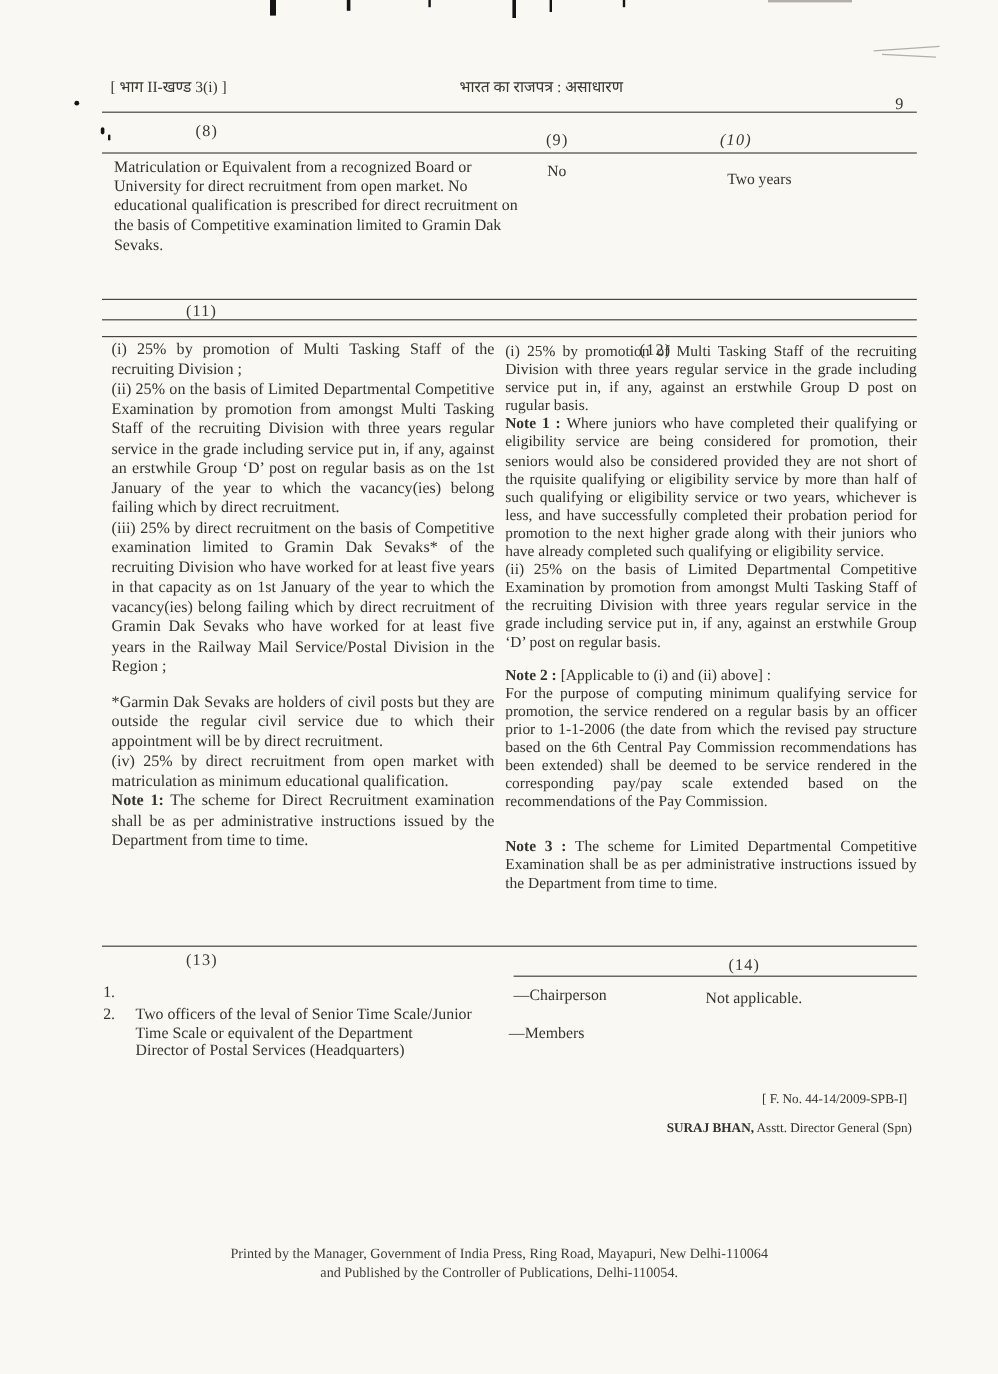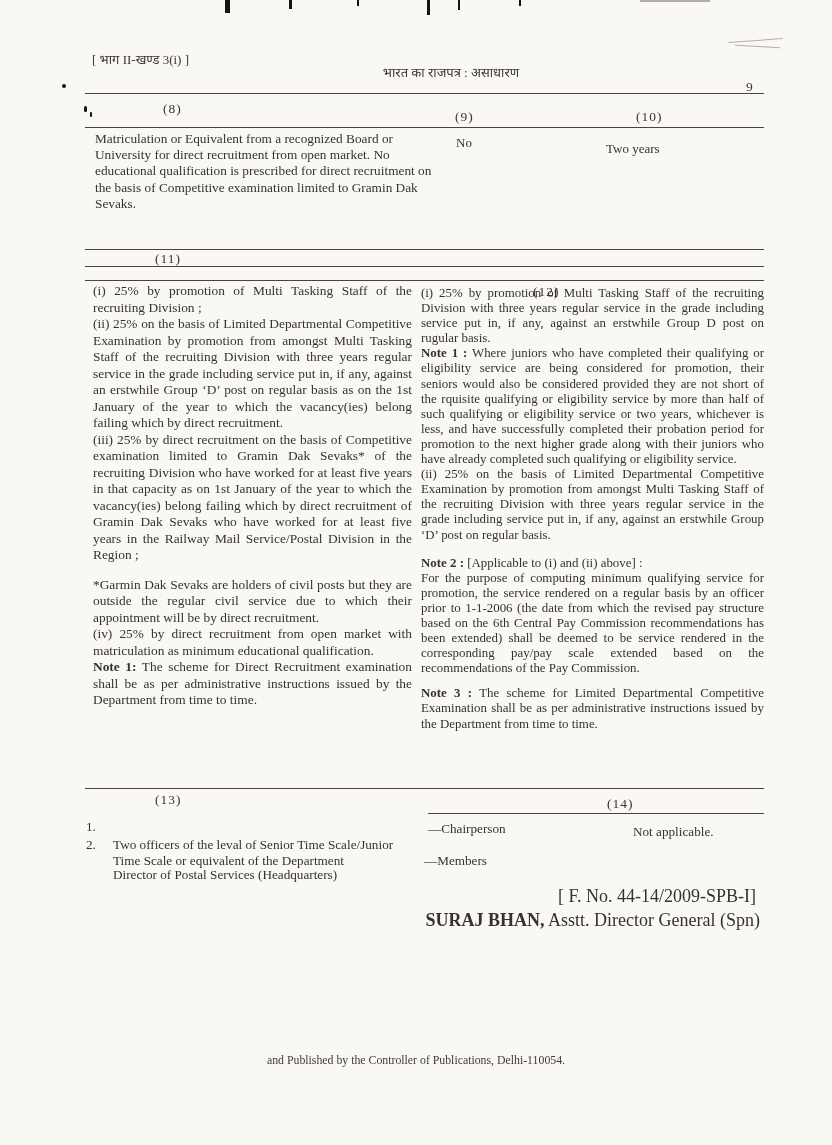--- a/index.html
+++ b/index.html
@@ -10,28 +10,28 @@
     font-family:"Liberation Serif","DejaVu Serif",serif;
     color:#36332d; overflow:hidden;
   }
   .abs { position:absolute; }
   .rule { position:absolute; left:85px; width:679px; height:1px; background:#49453e; }
   .rule.half { left:428px; width:336px; }
   .colhead { position:absolute; font-size:13.5px; letter-spacing:1px; color:#3a372f; }
   .hdr { position:absolute; font-size:13px; color:#3a372f; }
   .para { margin:0; text-align:justify; }
   .gap { margin-top:13px; }
-  .gap-sm { margin-top:10px; }
+  .gap-sm { margin-top:22px; }
   strong { font-weight:bold; }
   .leftcol  { position:absolute; left:93px;  top:283px; width:319px; font-size:13.4px; line-height:16.5px; }
   .rightcol { position:absolute; left:421px; top:286px; width:343px; font-size:12.9px; line-height:15.1px; }
   .cell8 { position:absolute; left:95px; top:131px; width:337px; font-size:13.3px; line-height:16.2px; text-align:left; }
   .smalltext { font-size:13px; }
   .committee-text { font-size:13.2px; line-height:16px; }
-  .sig { position:absolute; font-size:18px; }
+  .sig { position:absolute; font-size:11px;margin-top:24px; }
   .footer-line { position:absolute; left:0; width:100%; text-align:center; font-size:11.8px; color:#403c35; }
   .artifact { position:absolute; background:#141414; }
   .artifact.faint { background:#b3afa8; }
 </style>
 </head>
 <body>
 
 <div class="page">
 
   <div class="artifact" style="left:225px;top:0;width:5px;height:13px;"></div>
@@ -40,28 +40,28 @@
   <div class="artifact" style="left:427px;top:0;width:3px;height:15px;"></div>
   <div class="artifact" style="left:458px;top:0;width:2px;height:10px;"></div>
   <div class="artifact" style="left:519px;top:0;width:2px;height:6px;"></div>
   <div class="artifact faint" style="left:640px;top:0;width:70px;height:2px;"></div>
   <div class="artifact faint" style="left:728px;top:40px;width:55px;height:1px;transform:rotate(-4deg);"></div>
   <div class="artifact faint" style="left:735px;top:46px;width:45px;height:1px;transform:rotate(3deg);"></div>
   <div class="artifact" style="left:62px;top:84px;width:4px;height:4px;border-radius:2px;"></div>
   <div class="artifact" style="left:84px;top:106px;width:3px;height:6px;border-radius:2px;"></div>
   <div class="artifact" style="left:90px;top:112px;width:2px;height:5px;border-radius:2px;"></div>
 
-  <div class="hdr" style="left:92px;top:50px;">[ भाग II-खण्ड 3(i) ]</div>
+  <div class="hdr" style="left:92px;top:63px;">[ भाग II-खण्ड 3(i) ]</div>
   <div class="hdr" style="left:50%;top:63px;transform:translateX(-50%);margin-left:35px;">भारत का राजपत्र : असाधारण</div>
   <div class="hdr" style="left:746px;top:79px;font-size:13.5px;">9</div>
   <div class="rule" style="top:93px;"></div>
 
   <div class="colhead" style="left:163px;top:101px;">(8)</div>
   <div class="colhead" style="left:455px;top:109px;">(9)</div>
-  <div class="colhead" style="left:636px;top:109px;">(10)</div>
+  <div class="colhead" style="left:600px;top:109px;font-style:italic;">(10)</div>
   <div class="rule" style="top:127px;"></div>
 
   <div class="cell8">Matriculation or Equivalent from a recognized Board or University for direct recruitment from open market. No educational qualification is prescribed for direct recruitment on the basis of Competitive examination limited to Gramin Dak Sevaks.</div>
   <div class="abs smalltext" style="left:456px;top:135px;">No</div>
   <div class="abs smalltext" style="left:606px;top:141px;">Two years</div>
 
   <div class="rule" style="top:249px;"></div>
   <div class="colhead" style="left:155px;top:251px;">(11)</div>
   <div class="rule" style="top:266px;"></div>
   <div class="colhead" style="left:533px;top:264px;margin-top:20px;">(12)</div>
@@ -86,24 +86,25 @@
   </div>
 
   <div class="rule" style="top:788px;"></div>
   <div class="colhead" style="left:155px;top:792px;">(13)</div>
   <div class="colhead" style="left:607px;top:796px;">(14)</div>
   <div class="rule half" style="top:813px;"></div>
 
   <div class="abs committee-text" style="left:86px;top:819px;">1.</div>
   <div class="abs committee-text" style="left:113px;top:819px;width:305px;margin-top:48px;">Director of Postal Services (Headquarters)</div>
   <div class="abs committee-text" style="left:428px;top:821px;">—Chairperson</div>
-  <div class="abs committee-text" style="left:588px;top:824px;margin-left:45px;">Not applicable.</div>
+  <div class="abs committee-text" style="left:588px;top:824px;">Not applicable.</div>
 
   <div class="abs committee-text" style="left:86px;top:837px;">2.</div>
   <div class="abs committee-text" style="left:113px;top:837px;width:300px;">Two officers of the leval of Senior Time Scale/Junior Time Scale or equivalent of the Department</div>
   <div class="abs committee-text" style="left:424px;top:853px;">—Members</div>
 
   <div class="sig" style="right:76px;top:886px;">[ F. No. 44-14/2009-SPB-I]</div>
   <div class="sig" style="right:72px;top:910px;"><strong>SURAJ BHAN,</strong><span> Asstt. Director General (Spn)</span></div>
 
+  <div class="footer-line" style="top:1037px;">Printed by the Manager, Government of  India Press, Ring  Road,   Mayapuri, New Delhi-110064</div>
   <div class="footer-line" style="top:1053px;">and Published by the Controller of Publications,  Delhi-110054.</div>
 
 </div>
 
 </body></html>

